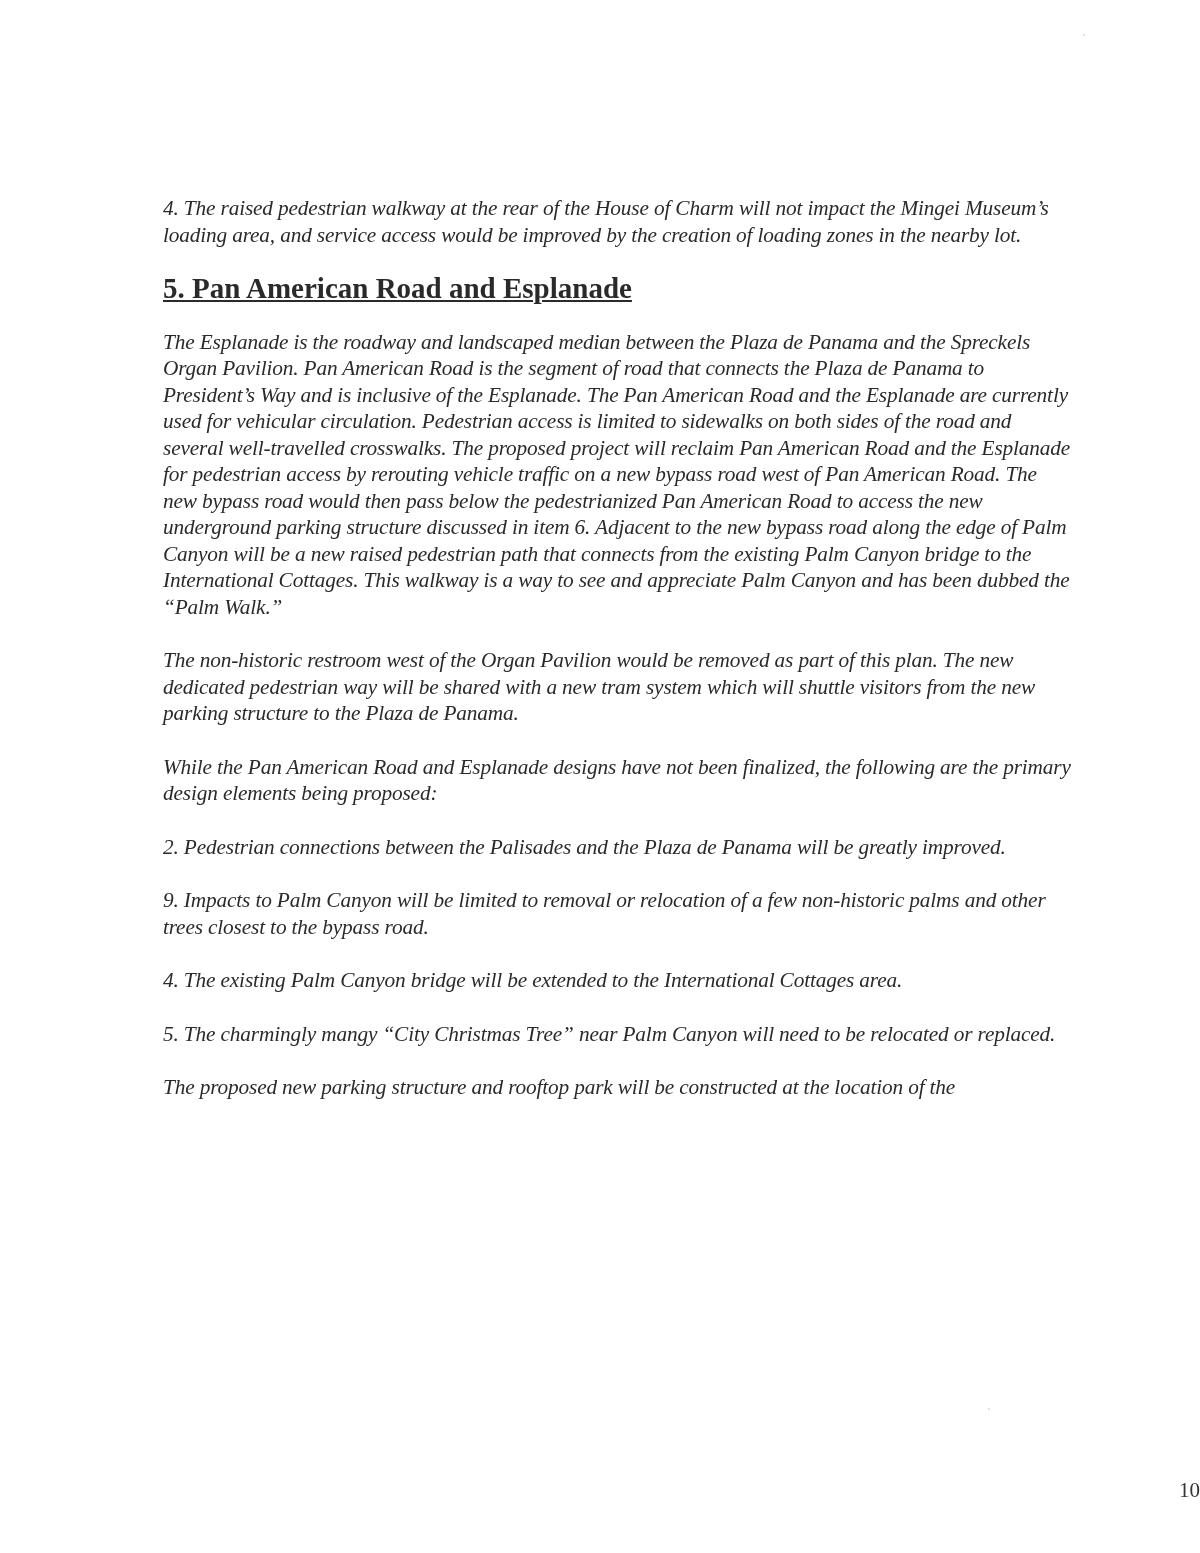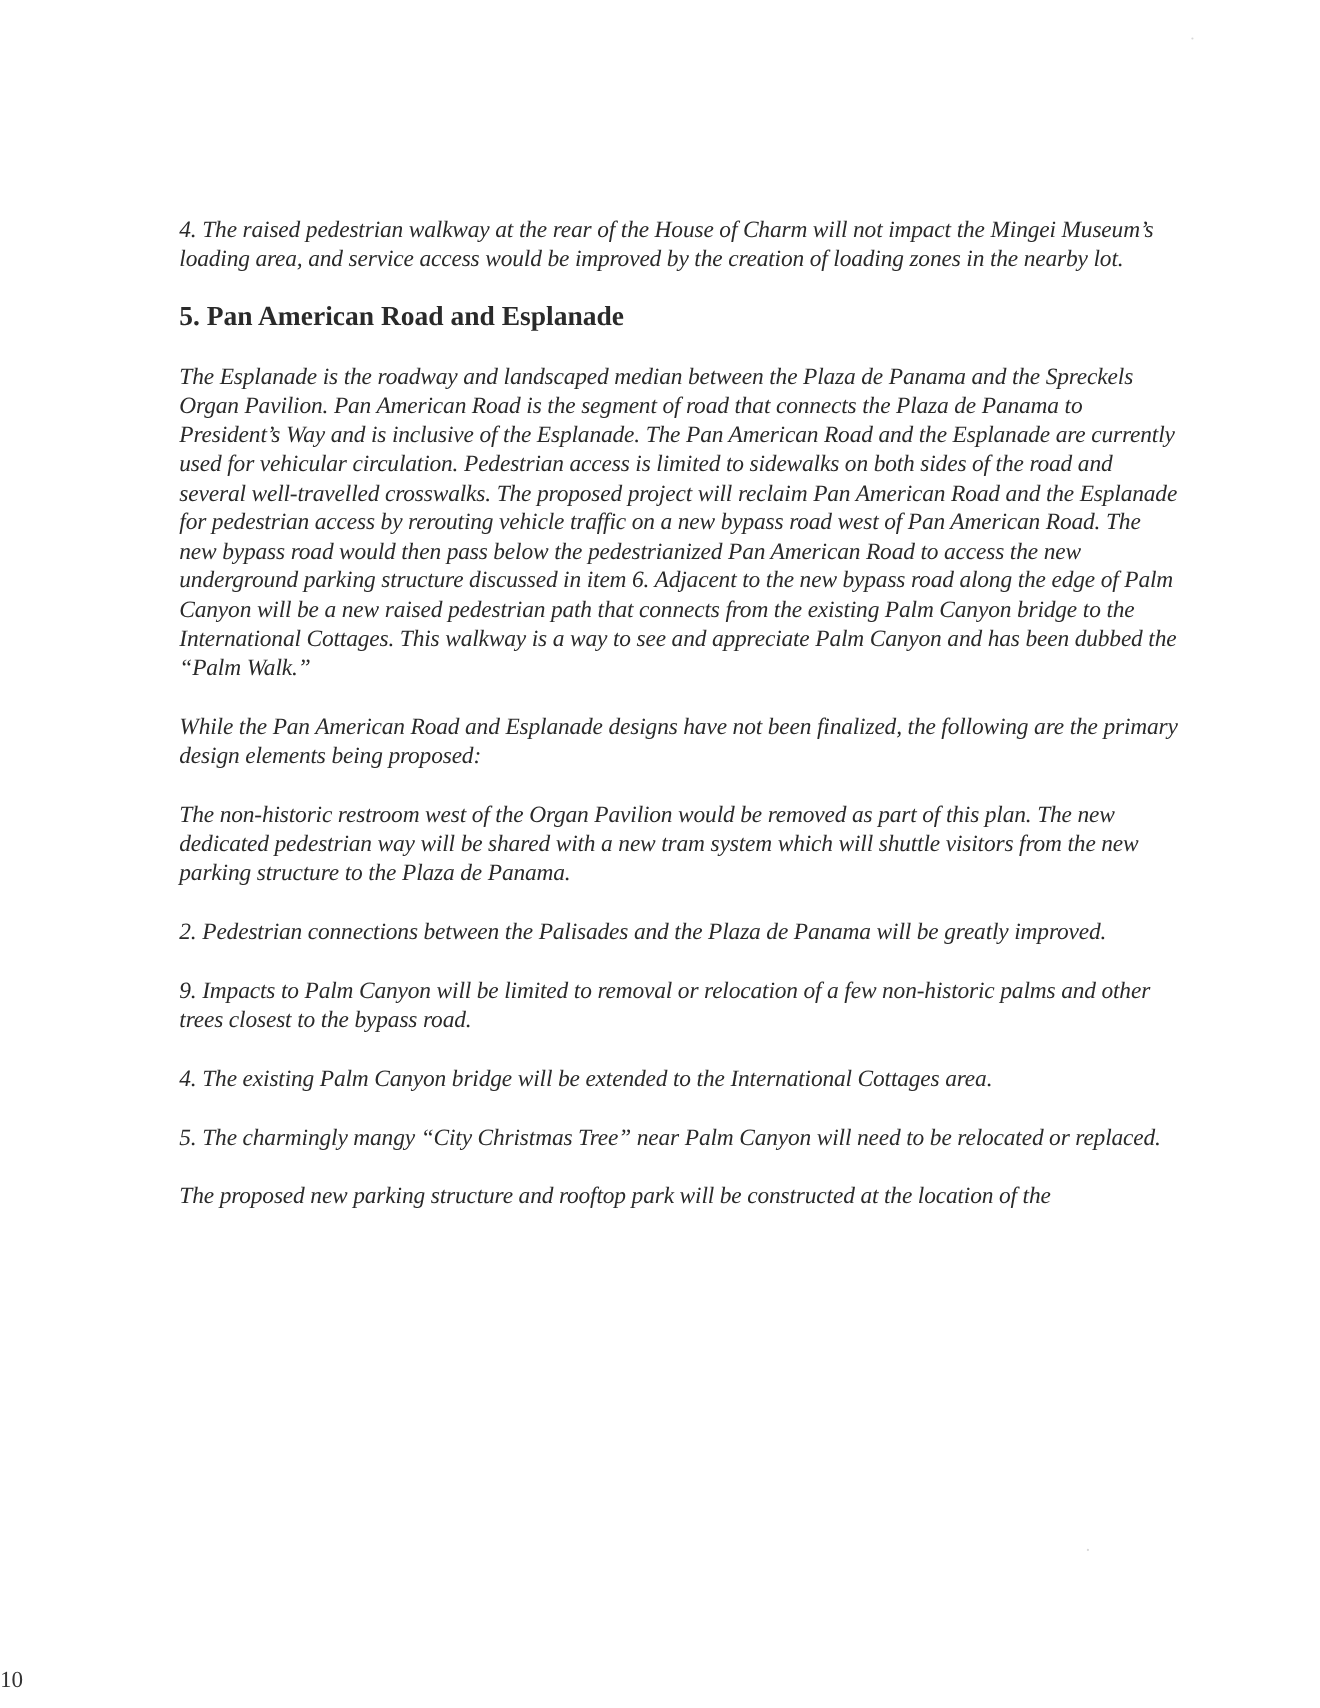--- a/index.html
+++ b/index.html
@@ -22,52 +22,52 @@
       width: 912px;
     }
     .para {
       font-size: 21.3px;
       line-height: 26.5px;
       margin: 0 0 27px 0;
       letter-spacing: -0.15px;
       font-style: italic;
     }
     .heading {
-      font-size: 25px;
+      font-size: 29px;
       line-height: 26.5px;
       font-weight: bold;
       margin: 0 0 27px 0;
+      text-decoration: underline;
     }
     .page-number {
       position: absolute;
       left: 0;
       right: 0;
       top: 1478px;
-      text-align: left;
+      text-align: right;
       font-size: 21px;
       color: #333;
-      margin-top: 37px;
     }
     .speck {
       position: absolute;
       width: 2px;
       height: 2px;
       background: #d8d8d8;
       border-radius: 1px;
     }
   </style>
 </head>
 <body>
 
 <div class="page">
   <p class="para">4. The raised pedestrian walkway at the rear of the House of Charm will not impact the Mingei Museum’s loading area, and service access would be improved by the creation of loading zones in the nearby lot.</p>
   <h2 class="heading">5. Pan American Road and Esplanade</h2>
   <p class="para">The Esplanade is the roadway and landscaped median between the Plaza de Panama and the Spreckels Organ Pavilion. Pan American Road is the segment of road that connects the Plaza de Panama to President’s Way and is inclusive of the Esplanade. The Pan American Road and the Esplanade are currently used for vehicular circulation. Pedestrian access is limited to sidewalks on both sides of the road and several well-travelled crosswalks. The proposed project will reclaim Pan American Road and the Esplanade for pedestrian access by rerouting vehicle traffic on a new bypass road west of Pan American Road. The new bypass road would then pass below the pedestrianized Pan American Road to access the new underground parking structure discussed in item 6. Adjacent to the new bypass road along the edge of Palm Canyon will be a new raised pedestrian path that connects from the existing Palm Canyon bridge to the International Cottages. This walkway is a way to see and appreciate Palm Canyon and has been dubbed the “Palm Walk.”</p>
+  <p class="para">The non-historic restroom west of the Organ Pavilion would be removed as part of this plan. The new dedicated pedestrian way will be shared with a new tram system which will shuttle visitors from the new parking structure to the Plaza de Panama.</p>
   <p class="para">While the Pan American Road and Esplanade designs have not been finalized, the following are the primary design elements being proposed:</p>
-  <p class="para">The non-historic restroom west of the Organ Pavilion would be removed as part of this plan. The new dedicated pedestrian way will be shared with a new tram system which will shuttle visitors from the new parking structure to the Plaza de Panama.</p>
   <p class="para">2. Pedestrian connections between the Palisades and the Plaza de Panama will be greatly improved.</p>
   <p class="para">9. Impacts to Palm Canyon will be limited to removal or relocation of a few non-historic palms and other trees closest to the bypass road.</p>
   <p class="para">4. The existing Palm Canyon bridge will be extended to the International Cottages area.</p>
   <p class="para">5. The charmingly mangy “City Christmas Tree” near Palm Canyon will need to be relocated or replaced.</p>
   <p class="para">The proposed new parking structure and rooftop park will be constructed at the location of the</p>
 </div>
 
 <div class="page-number">10</div>
 
 <div class="speck" style="left:1083px; top:34px;"></div>

